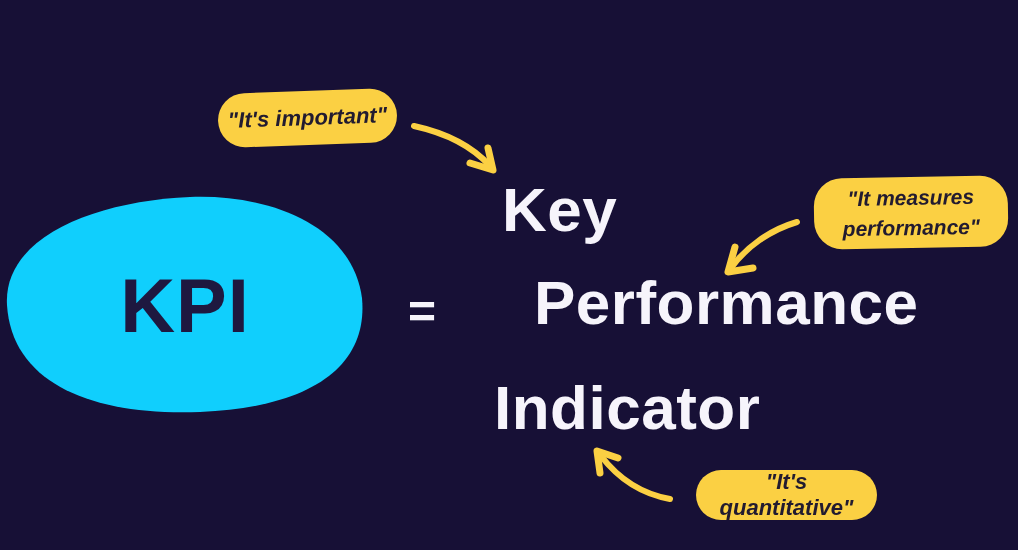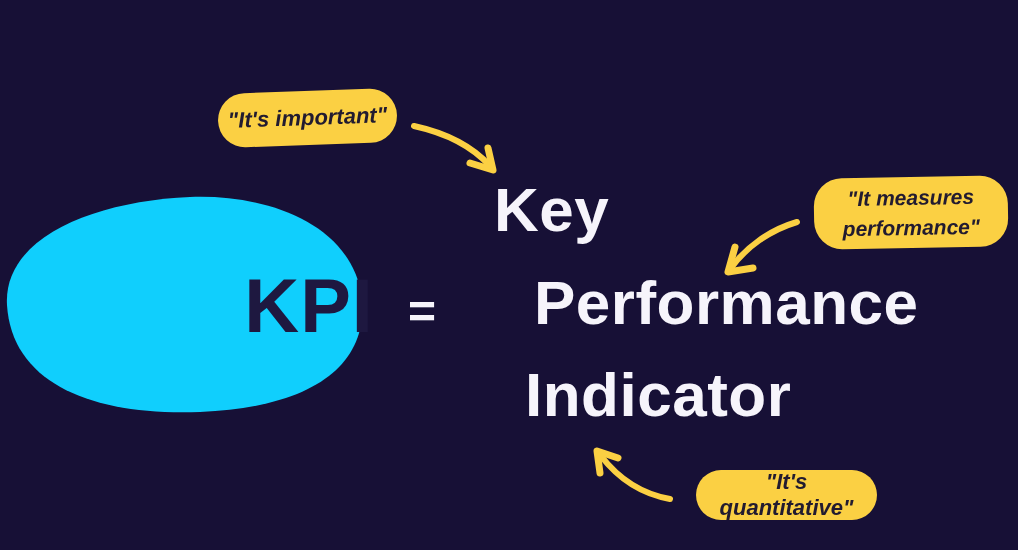--- a/index.html
+++ b/index.html
@@ -15,38 +15,38 @@
     position:relative;width:1018px;height:550px;
     background:var(--bg);overflow:hidden;
     font-family:"Liberation Sans",sans-serif;
   }
   .art{position:absolute;inset:0;width:1018px;height:550px;}
   .blob-path{fill:var(--blob);}
   .arrow{stroke:var(--yellow);stroke-width:6;fill:none;stroke-linecap:round;stroke-linejoin:round;}
   .arrow-head{stroke:var(--yellow);stroke-width:7;fill:none;stroke-linecap:round;stroke-linejoin:round;}
 
   .blob-label{
-    position:absolute;left:14px;top:196px;width:360px;height:218px;
-    display:flex;align-items:center;justify-content:flex-end;
+    position:absolute;left:5px;top:196px;width:360px;height:218px;
+    display:flex;align-items:center;justify-content:center;
   }
   .blob-label span{
     font-size:76px;font-weight:800;color:var(--dark);letter-spacing:1px;
   }
   .equals{
     position:absolute;left:408px;top:284px;
     font-size:48px;font-weight:800;color:var(--white);
   }
   .word{
     position:absolute;left:494px;white-space:nowrap;
     font-size:62px;font-weight:700;color:var(--white);line-height:1;
     letter-spacing:0.5px;
   }
-  .word-key{top:179px;}
+  .word-key{top:179px;margin-left:8px;}
   .word-performance{top:272px;margin-left:40px;}
-  .word-indicator{top:364px;margin-left:31px;}
+  .word-indicator{top:377px;}
 
   .badge{
     position:absolute;background:var(--yellow);color:var(--dark2);
     font-style:italic;font-weight:600;
     display:flex;align-items:center;justify-content:center;text-align:center;
   }
   .badge-important{
     left:218px;top:91px;width:179px;height:54px;border-radius:27px;
     transform:rotate(-2deg);font-size:22px;
   }

